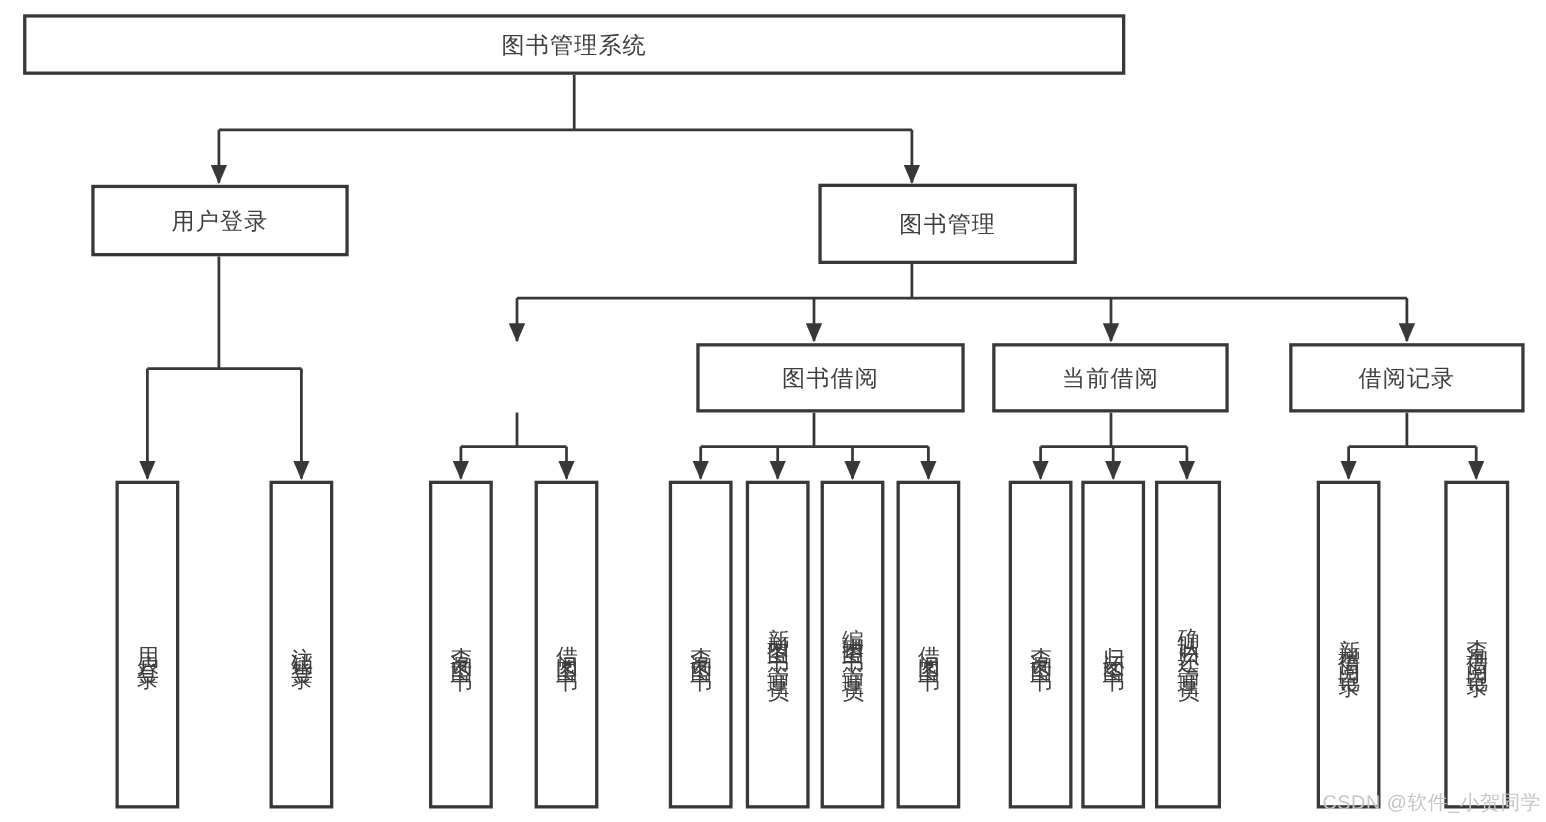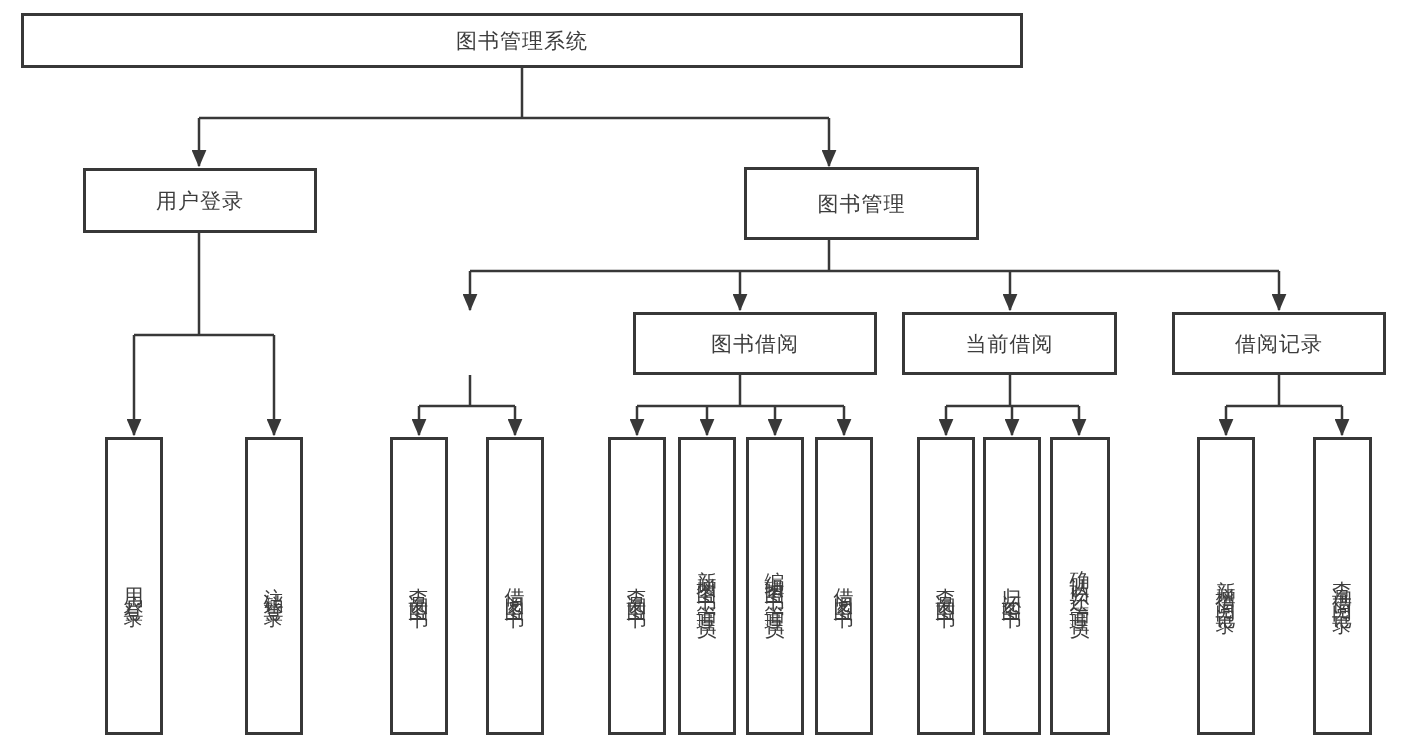--- a/index.html
+++ b/index.html
@@ -144,14 +144,15 @@
     <span>确认归还（管理员）</span>
   </div>
 
   <div class="node vnode" style="left:1197px;top:437px;width:58px;height:298px;">
     <span>新增借阅记录</span>
   </div>
   <div class="node vnode" style="left:1313px;top:437px;width:59px;height:298px;">
     <span>查询借阅记录</span>
   </div>
 
+  <div class="watermark">CSDN @软件_小贺同学</div>
 
 </div>
 
 </body></html>

